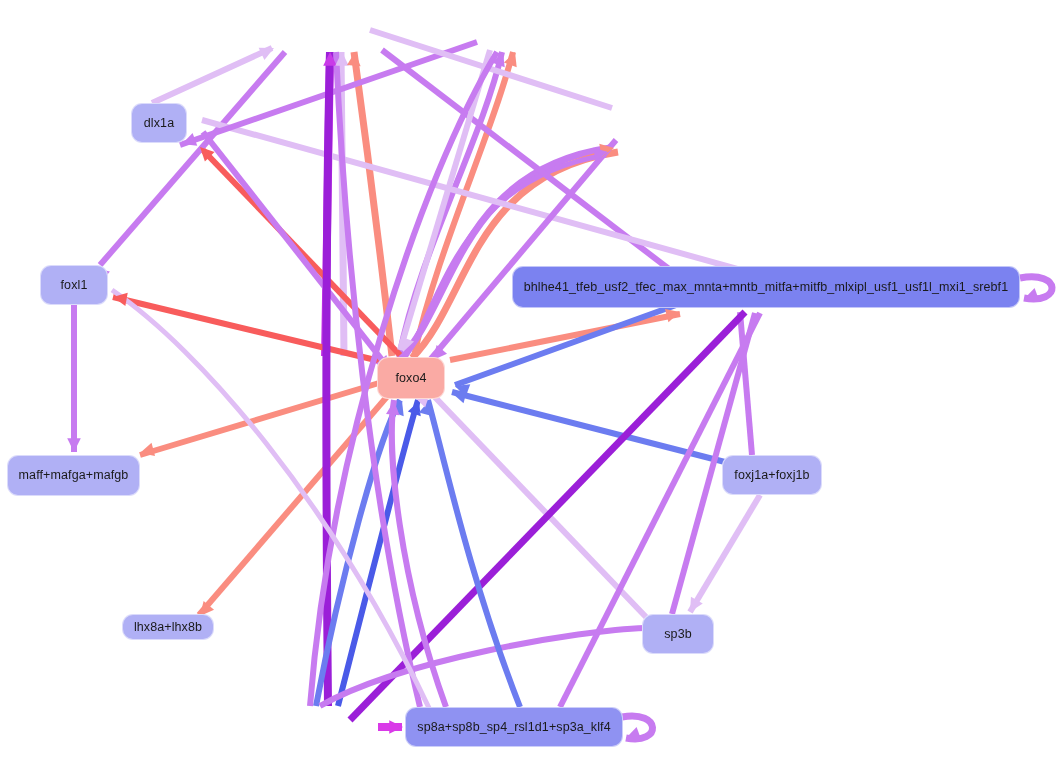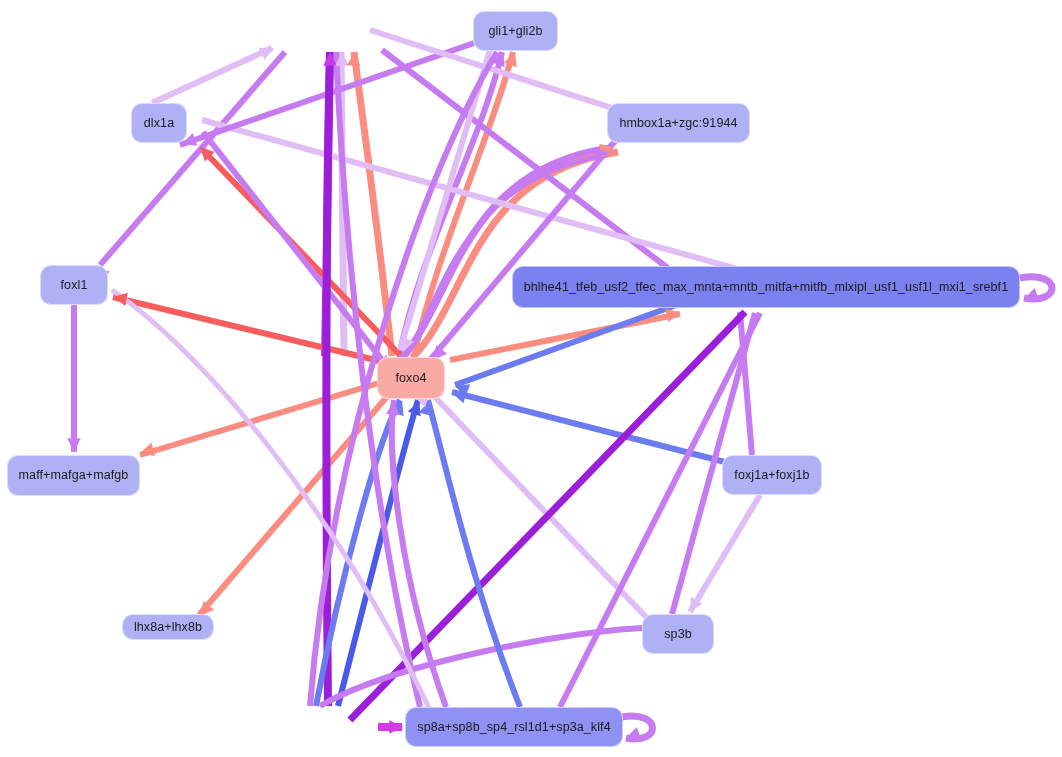--- a/index.html
+++ b/index.html
@@ -125,28 +125,22 @@
       <polygon points="0,0 -13.75,-6.82 -13.75,6.82" fill="#e0bef5" transform="translate(403,352) rotate(110)"></polygon>
       <polygon points="0,0 -13.75,-6.82 -13.75,6.82" fill="#c77bf0" transform="translate(390,370) rotate(50)"></polygon>
       <polygon points="0,0 -13.75,-6.82 -13.75,6.82" fill="#d93ae8" transform="translate(403,727) rotate(0)"></polygon>
       <polygon points="0,0 -13.75,-6.82 -13.75,6.82" fill="#c77bf0" transform="translate(626,738) rotate(160)"></polygon>
       <polygon points="0,0 -13.75,-6.82 -13.75,6.82" fill="#c77bf0" transform="translate(1024,299) rotate(160)"></polygon>
       <polygon points="0,0 -13.75,-6.82 -13.75,6.82" fill="#e0bef5" transform="translate(690,612) rotate(120)"></polygon>
       <polygon points="0,0 -13.75,-6.82 -13.75,6.82" fill="#c77bf0" transform="translate(182,144) rotate(160)"></polygon>
       <polygon points="0,0 -13.75,-6.82 -13.75,6.82" fill="#e0bef5" transform="translate(274,48) rotate(335)"></polygon>
     </svg>
   <div id="node-layer">
-      <div class="node" style="left: 473px; top: 11px; width: 85px; height: 40px; background: rgb(176, 176, 245); color: rgb(26, 26, 26);">
-        <span class="node-label">gli1+gli2b</span>
-      </div>
       <div class="node" style="left: 131px; top: 103px; width: 56px; height: 40px; background: rgb(176, 176, 245); color: rgb(26, 26, 26);">
         <span class="node-label">dlx1a</span>
-      </div>
-      <div class="node" style="left: 607px; top: 103px; width: 143px; height: 40px; background: rgb(176, 176, 245); color: rgb(26, 26, 26);">
-        <span class="node-label">hmbox1a+zgc:91944</span>
       </div>
       <div class="node" style="left: 40px; top: 265px; width: 68px; height: 40px; background: rgb(176, 176, 245); color: rgb(26, 26, 26);">
         <span class="node-label">foxl1</span>
       </div>
       <div class="node" style="left: 512px; top: 266px; width: 508px; height: 42px; background: rgb(123, 130, 240); color: rgb(26, 26, 26);">
         <span class="node-label">bhlhe41_tfeb_usf2_tfec_max_mnta+mntb_mitfa+mitfb_mlxipl_usf1_usf1l_mxi1_srebf1</span>
       </div>
       <div class="node" style="left: 377px; top: 357px; width: 68px; height: 42px; background: rgb(250, 170, 164); color: rgb(26, 26, 26);">
         <span class="node-label">foxo4</span>
       </div>

